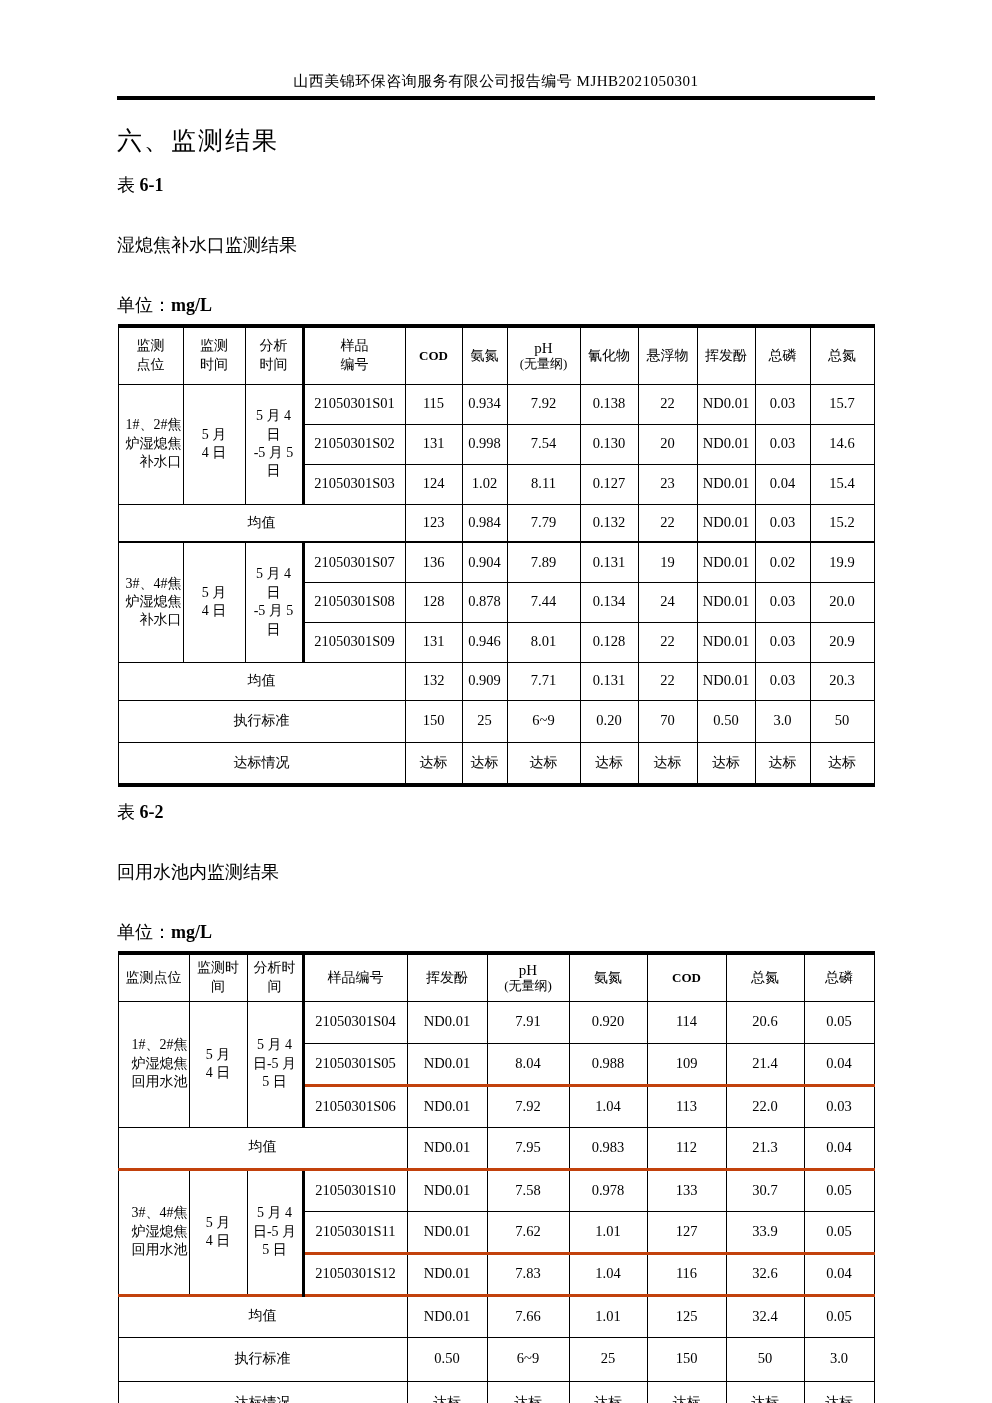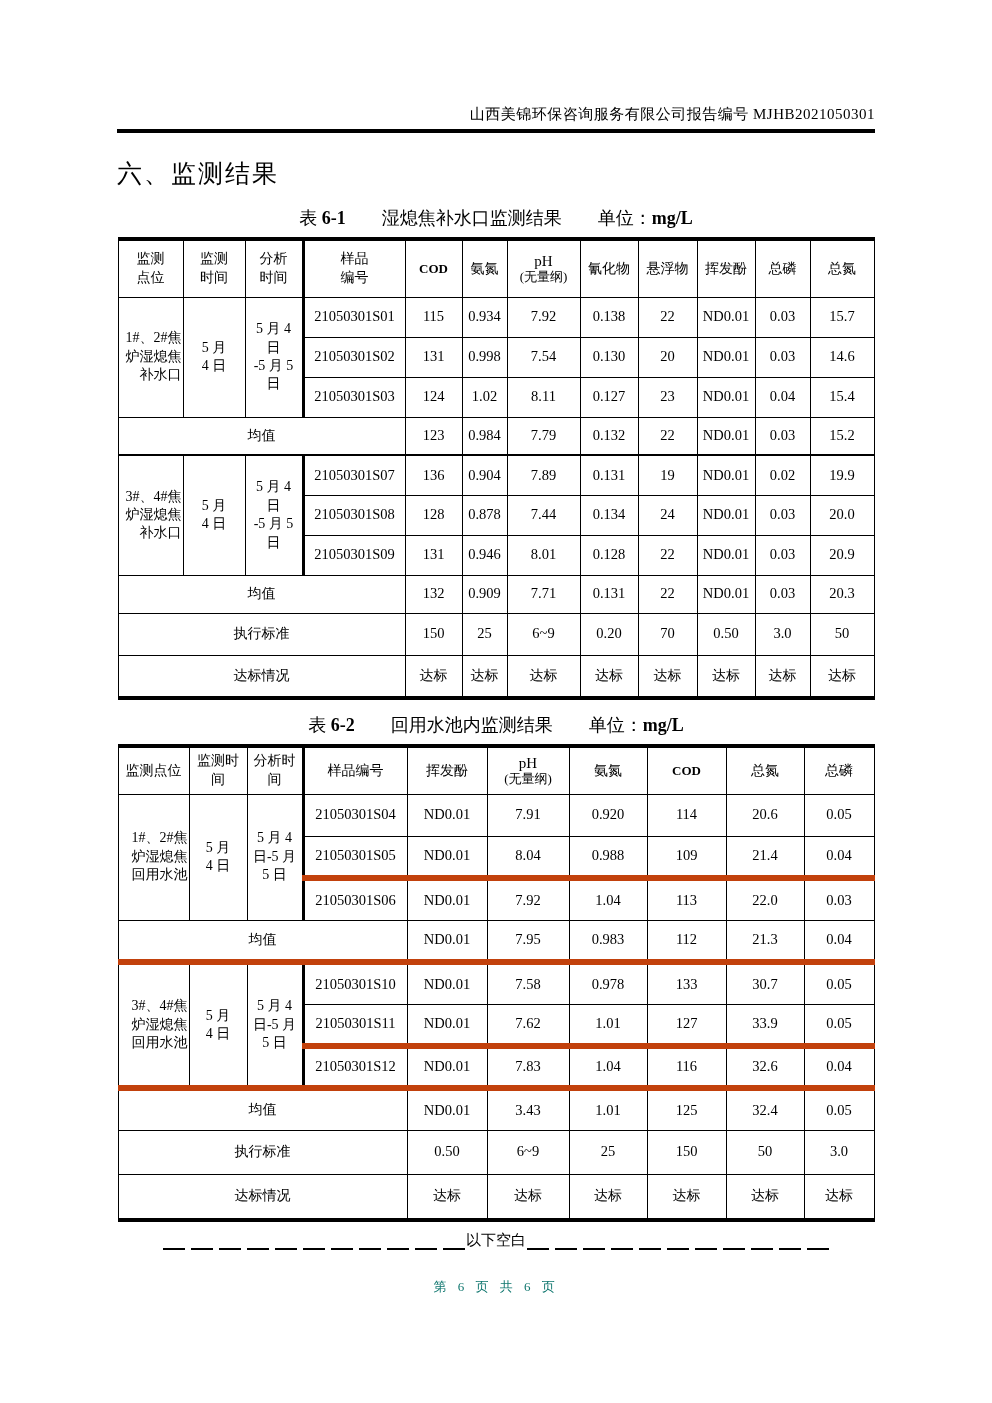--- a/index.html
+++ b/index.html
@@ -7,42 +7,42 @@
     margin: 0; padding: 0;
     background: #ffffff;
     width: 992px; height: 1403px;
     font-family: "Liberation Serif", "DejaVu Serif", serif;
     color: #000;
   }
   .page { width: 992px; height: 1403px; position: relative; overflow: hidden; }
   .content { width: 758px; margin: 0 auto; }
 
   
-  .page-header { display: flex; justify-content: flex-end; align-items: flex-end;
-    padding-top: 105px; font-size: 15px; letter-spacing: 0.5px; }
+  .page-header { display: flex; justify-content: center; align-items: flex-end;
+    padding-top: 72px; font-size: 15px; letter-spacing: 0.5px; }
   .header-rule { border-bottom: 4px solid #000; margin-top: 5px; }
 
   
   .section-title { font-size: 25px; margin-top: 24px; letter-spacing: 2px; font-weight: 500; }
   .intro { font-size: 19px; margin-top: 36px; text-indent: 50px; letter-spacing: 0.5px; }
 
   
   .tbl-caption { display: flex; justify-content: center; align-items: baseline;
-    gap: 36px; font-size: 18px; margin-top: 16px; margin-bottom: 7px; }
+    gap: 36px; font-size: 18px; margin-top: 16px; margin-bottom: 7px; flex-direction: column; }
   .tbl-caption .cap-num { font-weight: bold; }
   .tbl-caption .cap-unit b { font-weight: bold; }
 
   
   table.rpt { width: 756px; border-collapse: collapse; table-layout: fixed;
     border-top: 4px solid #000; border-bottom: 4px solid #000; margin: 0 auto; }
   .rpt th, .rpt td { border: 1px solid #000; text-align: center; vertical-align: middle;
     font-size: 14px; font-weight: normal; padding: 1px 2px;
     white-space: pre-line; line-height: 1.32; overflow: hidden; }
   .rpt .vthick { border-left: 3px solid #000; }
-  .rpt tr.hthick td { border-top: 6px solid #c2410c; }
+  .rpt tr.hthick td { border-top: 3px solid #c2410c; }
   .rpt tr.hmed td { border-top: 2px solid #000; }
   .rpt .site-cell { text-align: right; padding: 1px 1px; }
   .rpt .num { font-size: 14.5px; }
   .rpt .en-bold { font-weight: bold; font-size: 13px; }
   .rpt .ph-main { font-weight: normal; font-size: 15px; display: block; line-height: 1.15; }
   .rpt .ph-sub { font-size: 13px; display: block; line-height: 1.15; }
 
   
   .t1 tr.hdr  { height: 58px; padding-left: 35px; }
   .t1 tr.data { height: 40px; }
@@ -350,21 +350,21 @@
         <td class="num">ND0.01</td>
         <td class="num">7.83</td>
         <td class="num">1.04</td>
         <td class="num">116</td>
         <td class="num">32.6</td>
         <td class="num">0.04</td>
       </tr>
       <tr class="mean hthick">
         <td colspan="4">均值</td>
         <td class="num">ND0.01</td>
-        <td class="num">3.43</td>
+        <td class="num">7.66</td>
         <td class="num">1.01</td>
         <td class="num">125</td>
         <td class="num">32.4</td>
         <td class="num">0.05</td>
       </tr>
       <tr class="std">
         <td colspan="4">执行标准</td>
         <td class="num">0.50</td>
         <td class="num">6~9</td>
         <td class="num">25</td>

